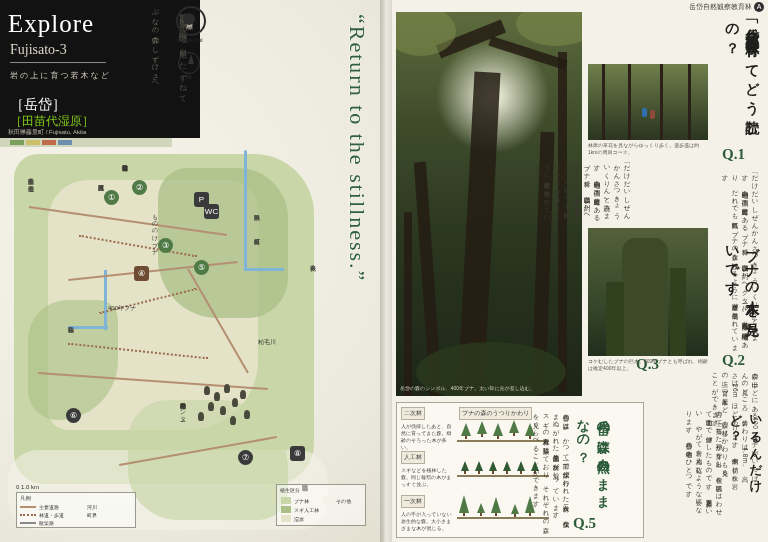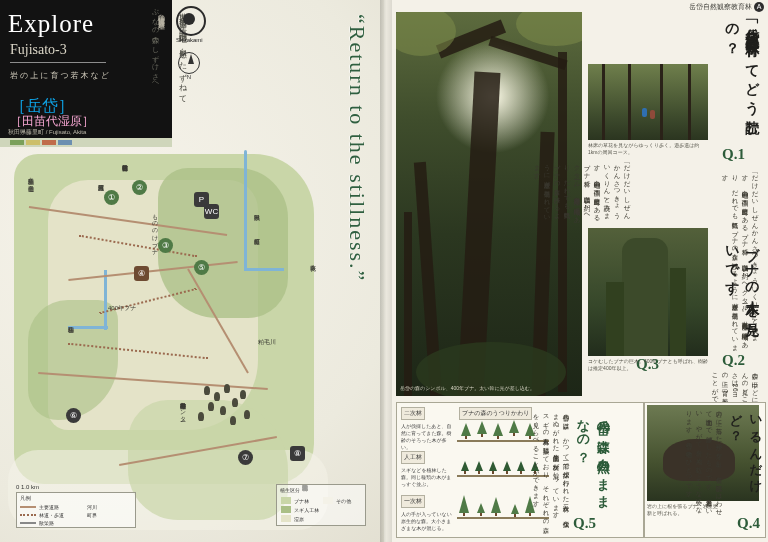--- a/index.html
+++ b/index.html
@@ -9,29 +9,29 @@
     background:#e9e6dc;
   }
   .page{position:relative;width:768px;height:542px;background:#efece2;}
 
   
   .left{position:absolute;left:0;top:0;width:384px;height:542px;background:#f2efe6;overflow:hidden;}
   .left-paper{position:absolute;inset:0;background:
      radial-gradient(circle at 30% 40%, #f6f3ea 0%, #eceade 70%, #e3e0d2 100%);}
 
   
-  .title-block{position:absolute;left:0;top:0;width:172px;height:138px;background:#121212;color:#fff;}
+  .title-block{position:absolute;left:0;top:0;width:200px;height:138px;background:#121212;color:#fff;}
   .title-explore{position:absolute;left:8px;top:10px;font-size:25px;letter-spacing:1px;color:#fff;
      font-family:"Liberation Serif", serif;}
   .title-fujisato{position:absolute;left:10px;top:42px;font-size:14px;color:#dcd7c8;
      font-family:"Liberation Serif", serif;}
   .title-rule{position:absolute;left:10px;top:62px;width:96px;height:1px;background:#8d8d8d;}
   .title-jp1{position:absolute;left:10px;top:70px;font-size:8px;color:#cfcabb;letter-spacing:2px;}
-  .title-sub{position:absolute;left:10px;top:96px;font-size:16px;color:#0ea5e9;}
-  .title-sub2{position:absolute;left:10px;top:113px;font-size:12px;color:#f9a8d4;}
+  .title-sub{position:absolute;left:10px;top:96px;font-size:14px;color:#ffffff;}
+  .title-sub2{position:absolute;left:10px;top:113px;font-size:12px;color:#84cc16;}
   .title-vert-r{position:absolute;right:6px;top:8px;writing-mode:vertical-rl;font-size:7px;color:#b9b4a5;letter-spacing:1px;}
   .title-badge{position:absolute;left:8px;top:128px;font-size:6px;color:#bdb9ab;}
 
   
   .legend-strip{position:absolute;left:0;top:138px;width:172px;height:9px;background:#cfd6bb;}
   .legend-strip .seg{position:absolute;top:2px;height:5px;}
 
   
   .vert-top{position:absolute;left:176px;top:6px;writing-mode:vertical-rl;font-size:8px;color:#4a4a42;letter-spacing:2px;line-height:12px;}
   .vert-top2{position:absolute;left:150px;top:4px;writing-mode:vertical-rl;font-size:7px;color:#6b6b60;letter-spacing:1px;}
@@ -354,24 +354,17 @@
         <div class="tree-trunk" style="left:117px;top:111px;"></div>
       <div class="tree-ico" style="left:128px;top:93px;border-bottom-width:17px;"></div>
         <div class="tree-trunk" style="left:132px;top:110px;"></div>
       <div style="position:absolute;left:60px;top:114px;width:92px;height:2px;background:#8a7b5a;"></div>
 
       <div class="vtitle green" style="left:176px;top:6px;height:96px;font-size:13px;">岳岱の森は自然のままなの？</div>
       <div class="qnum" style="left:176px;top:112px;">Q.5</div>
       <div class="vcol" style="left:158px;top:6px;height:118px;width:16px;">岳岱の森は、かつて一部で伐採が行われた二次林と、伐採をまぬがれた原生的な一次林が混じっています。スギの人工林も隣接しており、それぞれの森を見くらべることができます。</div>
     </div>
 
-    <div class="qbox" style="left:252px;top:402px;width:120px;height:134px;">
-      <div class="photo p-rock" style="left:2px;top:2px;width:112px;height:96px;">
-        <div class="rock"></div>
-      </div>
-      <div class="cap-dark" style="left:2px;top:100px;width:74px;">岩の上に根を張るブナ。岩上更新と呼ばれる。</div>
-      <div class="qnum" style="left:92px;top:112px;">Q.4</div>
-    </div>
     <div class="vtitle" style="left:334px;top:406px;height:96px;font-size:12.5px;">あのブナの木、石から生えているんだけど？</div>
     <div class="vcol" style="left:318px;top:406px;height:110px;width:14px;">岩の上に落ちた種が芽を出し、根を岩肌にはわせて地面まで伸ばしたものです。岩上更新といい、やがて岩を抱え込むような姿になります。岳岱の名物のひとつです。</div>
 
   </div>
 </div>
 
 </body></html>

